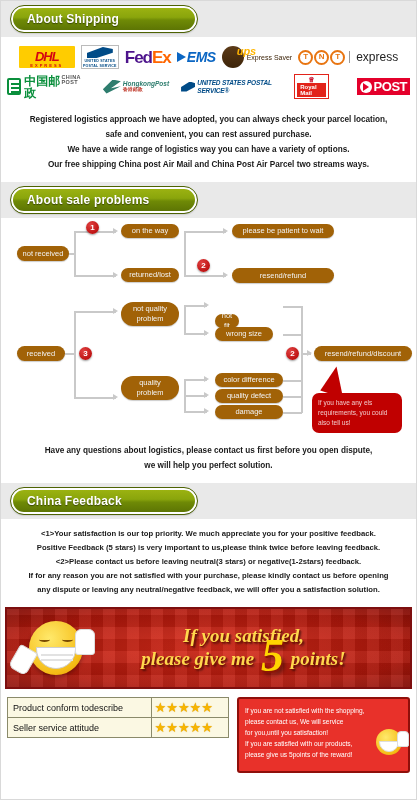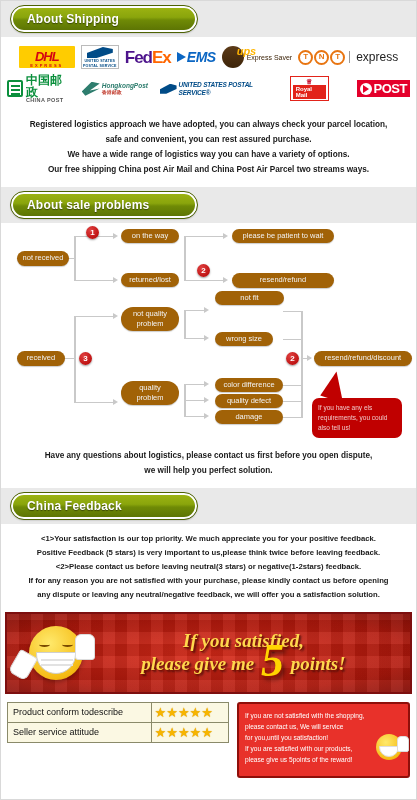--- a/index.html
+++ b/index.html
@@ -332,21 +332,21 @@
         <b>N</b>
         <b>T</b>
       </span>
       <span class="lg-express">express</span>
     </div>
   </div>
 
   <div class="logo-row" style="gap:12px;">
     <div class="logo lg-chinapost">
       <span class="mark"></span>
-      <span style="display:flex;flex-direction:column;align-items:flex-start;">
+      <span style="display:flex;flex-direction:row;align-items:flex-start;">
         <span class="cn">中国邮政</span>
         <span class="en">CHINA POST</span>
       </span>
     </div>
     <div class="logo lg-hkpost">
       <span class="swish"></span>
       <span style="display:flex;flex-direction:column;align-items:flex-start;">
         <span class="t1">HongkongPost</span>
         <span class="t2">香港邮政</span>
       </span>
@@ -413,21 +413,21 @@
   <div class="badge" style="left:78px;top:129px;">3</div>
 
   <div class="node" style="left:120px;top:84px;width:58px;height:24px;">not quality problem</div>
   <div class="node" style="left:120px;top:158px;width:58px;height:24px;">quality problem</div>
 
   <div class="ln lnv" style="left:183px;top:87px;height:29px;"></div>
   <div class="ln lnh" style="left:183px;top:87px;width:23px;"></div>
   <div class="ln lnh" style="left:183px;top:115px;width:23px;"></div>
   <div class="arw" style="left:203px;top:84px;"></div>
   <div class="arw" style="left:203px;top:112px;"></div>
-  <div class="node" style="left:214px;top:68px;width:69px;height:14px;">not fit</div>
+  <div class="node" style="left:214px;top:96px;width:24px;height:14px;">not fit</div>
   <div class="node" style="left:214px;top:109px;width:58px;height:14px;">wrong size</div>
 
   <div class="ln lnv" style="left:183px;top:161px;height:32px;"></div>
   <div class="ln lnh" style="left:183px;top:161px;width:23px;"></div>
   <div class="ln lnh" style="left:183px;top:177px;width:23px;"></div>
   <div class="ln lnh" style="left:183px;top:193px;width:23px;"></div>
   <div class="arw" style="left:203px;top:158px;"></div>
   <div class="arw" style="left:203px;top:174px;"></div>
   <div class="arw" style="left:203px;top:190px;"></div>
   <div class="node" style="left:214px;top:155px;width:68px;height:14px;">color difference</div>

